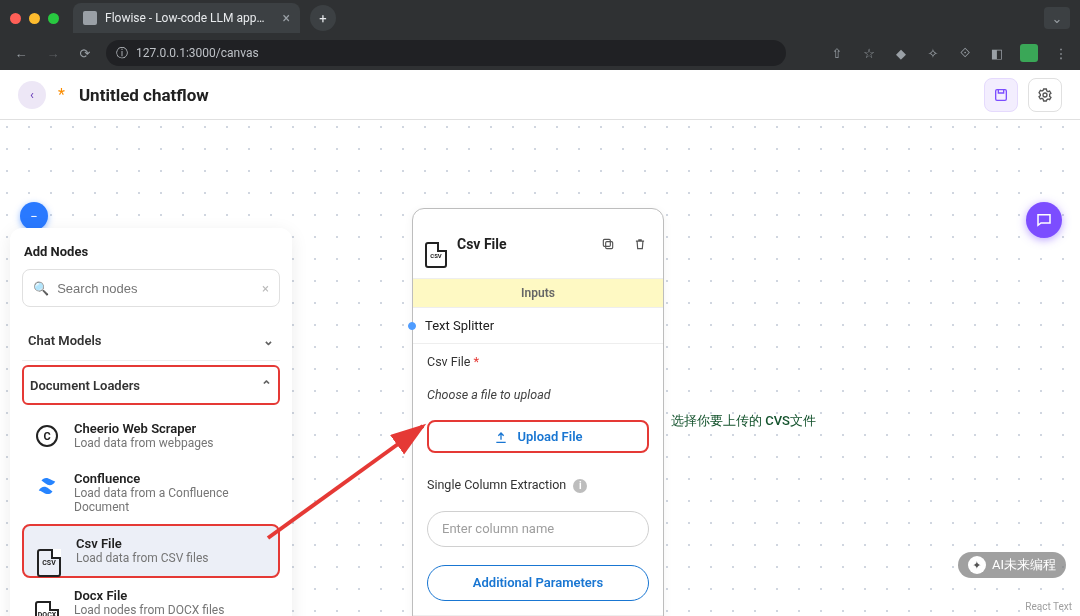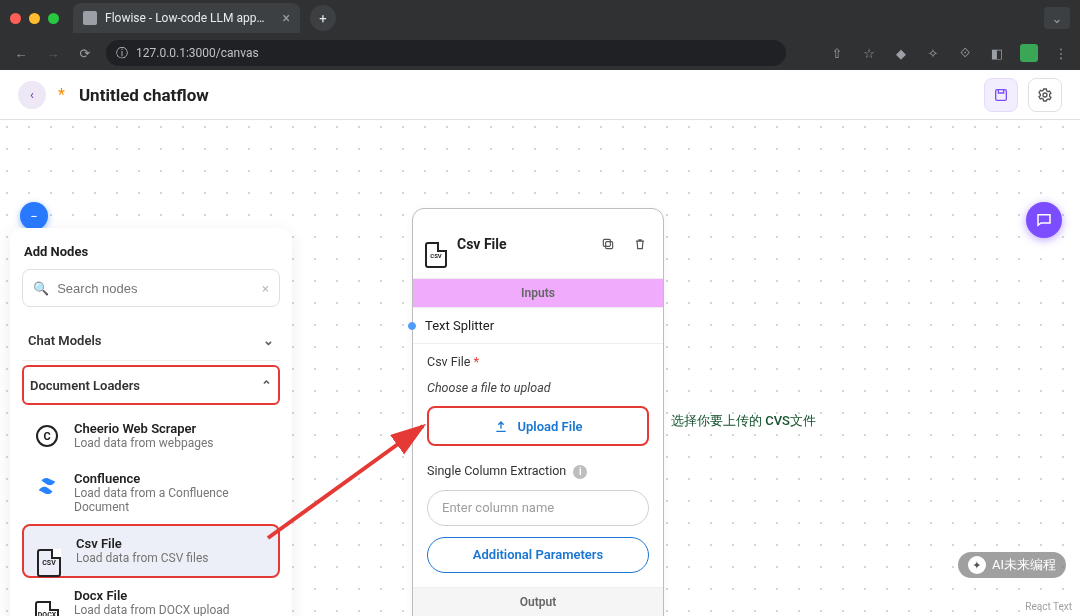--- a/index.html
+++ b/index.html
@@ -49,29 +49,29 @@
 .item-ico { width:30px; height:30px; display:flex; align-items:center; justify-content:center; flex:0 0 30px; }
 .item-lines { display:flex; flex-direction:column; }
 .item-name { font-size:13px; font-weight:600; }
 .item-desc { font-size:12px; color:#757575; }
 
 
 .node { position:absolute; left:412px; top:138px; width:252px; background:#fff; border:1px solid #bdbdbd; border-radius:12px; box-shadow:0 2px 10px rgba(0,0,0,.05); }
 .node-hdr { display:flex; align-items:center; padding:10px 12px; gap:10px; border-bottom:1px solid #eee; }
 .node-title { font-weight:700; font-size:14px; flex:1; }
 .node-hico { width:22px; height:22px; display:flex; align-items:center; justify-content:center; color:#555; cursor:pointer; }
-.node-sec { background:#f0abfc; text-align:center; font-size:12px; color:#666; padding:7px 0; border-bottom:1px solid #eee; font-weight:600; }
+.node-sec { background:#fef9c3; text-align:center; font-size:12px; color:#666; padding:7px 0; border-bottom:1px solid #eee; font-weight:600; }
 .port-row { display:flex; align-items:center; padding:10px 12px; font-size:13px; border-bottom:1px solid #eee; position:relative; }
 .handle { width:8px; height:8px; border-radius:50%; background:#4f9cff; border:1px solid #4f9cff; position:absolute; left:-5px; }
 .handle.out { left:auto; right:-5px; }
-.node-body { padding:10px 14px 14px; display:flex; flex-direction:column; gap:11px; }
+.node-body { padding:10px 14px 14px; display:flex; flex-direction:column; gap:18px; }
 .fld-label { font-size:12.5px; color:#333; }
 .req { color:#e53935; }
 .fld-hint { font-style:italic; font-size:12.5px; color:#424242; }
-.upload-btn { height:40px; border:2px solid #e53935; border-radius:8px; display:flex; align-items:center; justify-content:center; gap:8px; color:#1976d2; font-weight:600; font-size:13px; cursor:pointer; }
+.upload-btn { height:33px; border:2px solid #e53935; border-radius:8px; display:flex; align-items:center; justify-content:center; gap:8px; color:#1976d2; font-weight:600; font-size:13px; cursor:pointer; }
 .txtfield { height:36px; border:1px solid #d0d0d0; border-radius:18px; padding:0 14px; font-size:13px; color:#757575; display:flex; align-items:center; }
 .addl-btn { height:36px; border:1px solid #1976d2; border-radius:18px; display:flex; align-items:center; justify-content:center; color:#1976d2; font-weight:600; font-size:13px; cursor:pointer; }
 .node-out-sec { background:#f5f5f5; text-align:center; font-size:12px; color:#666; padding:7px 0; border-top:1px solid #eee; border-bottom:1px solid #eee; font-weight:600; }
 .out-row { padding:10px 12px; font-size:13px; text-align:right; position:relative; }
 .info-ico { display:inline-flex; width:14px; height:14px; border-radius:50%; background:#bdbdbd; color:#fff; align-items:center; justify-content:center; font-size:10px; font-weight:700; margin-left:4px; }
 
 
 .annot { position:absolute; left:671px; top:342px; color:#14532d; font-size:13px; font-weight:500; }
 .wm { position:absolute; right:14px; bottom:38px; display:flex; align-items:center; gap:6px; color:#fff; background:rgba(120,120,120,.7); padding:4px 10px; border-radius:14px; font-size:13px; }
 .wm-ico { width:18px; height:18px; border-radius:50%; background:#fff; color:#555; display:flex; align-items:center; justify-content:center; font-size:11px; }
@@ -205,21 +205,21 @@
           <span class="item-name">Csv File</span>
           <span class="item-desc">Load data from CSV files</span>
         </div>
       </div>
       <div class="item">
         <div class="item-ico">
             <div class="doc-shape">DOCX</div>
           </div>
         <div class="item-lines">
           <span class="item-name">Docx File</span>
-          <span class="item-desc">Load data from DOCX upload</span>
+          <span class="item-desc">Load nodes from DOCX files</span>
         </div>
       </div>
 
     </div>
   </div>
 
   <div class="node">
     <div class="node-hdr">
       <div class="doc-shape" style="width:22px;height:26px;font-size:6px">CSV</div>
       <div class="node-title">Csv File</div>

